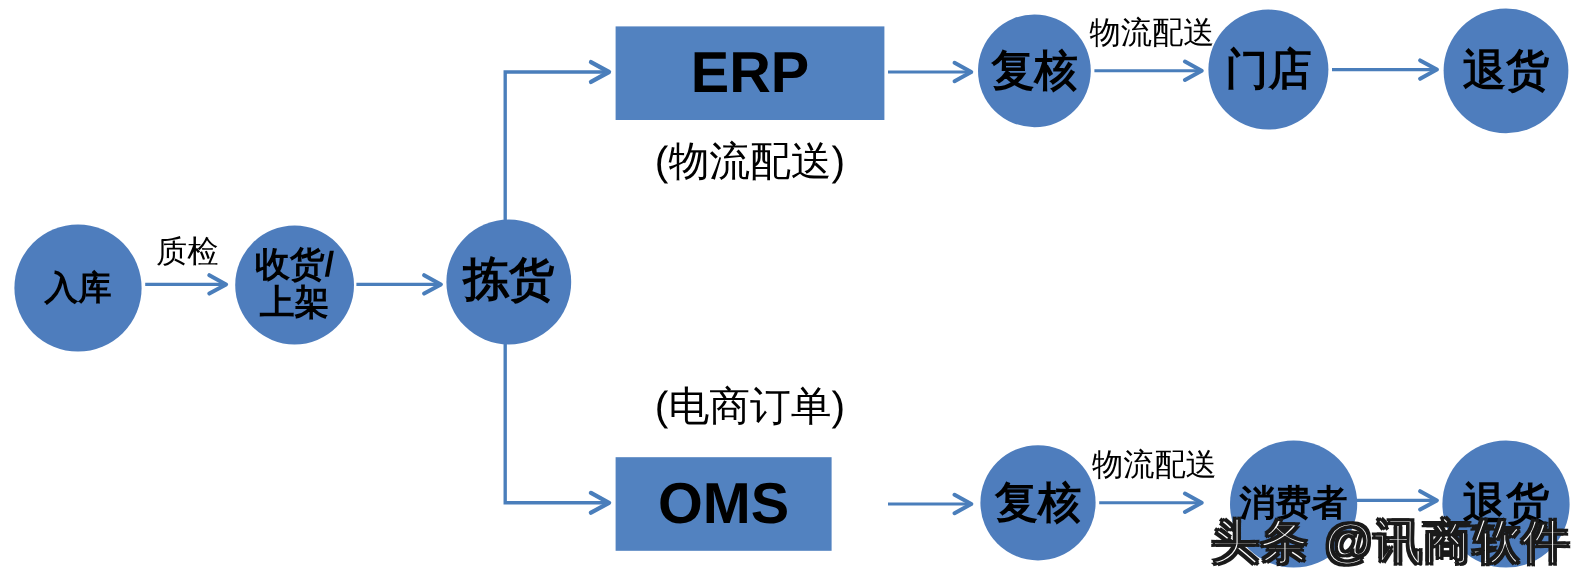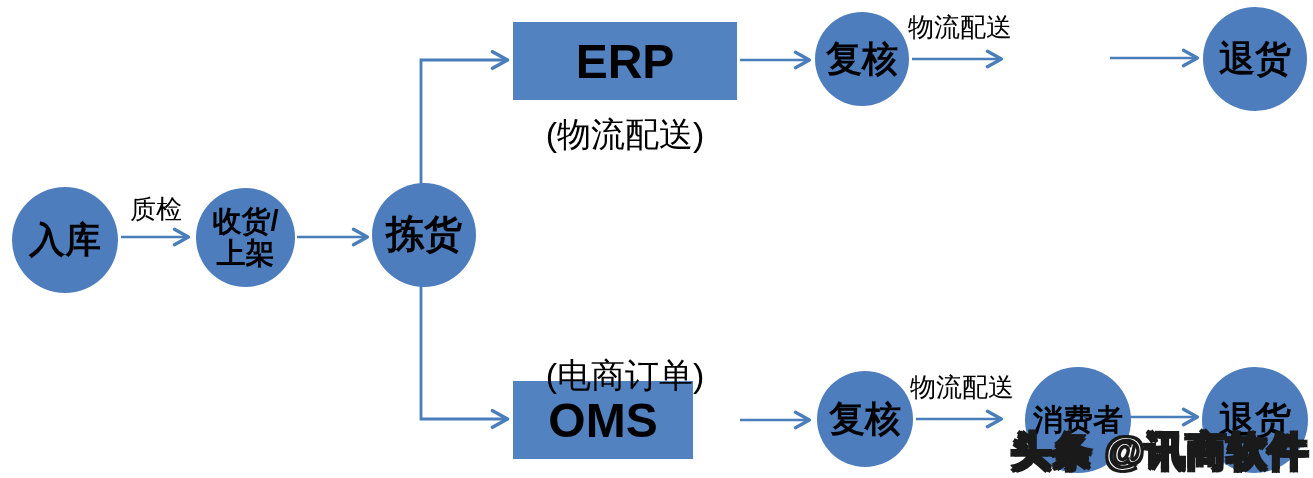--- a/index.html
+++ b/index.html
@@ -61,48 +61,48 @@
     text-align: center;
     font-size: 34px;
     color: var(--text);
     white-space: nowrap;
   }
   .watermark {
     position: absolute;
     right: 4px;
     top: 424px;
     font-size: 40px;
-    font-weight: bold;
+    font-weight: normal;
     color: #ffffff;
     letter-spacing: 1px;
     white-space: nowrap;
     -webkit-text-stroke: 2px #1a1a1a;
     text-shadow:
       2px 2px 0 #1a1a1a,
       -2px 2px 0 #1a1a1a,
       2px -2px 0 #1a1a1a,
       -2px -2px 0 #1a1a1a;
   }
   
-  .n-inbound   { left: 12px;  top: 187px; width: 106px; height: 106px; font-size: 36px; }
+  .n-inbound   { left: 12px;  top: 187px; width: 106px; height: 106px; font-size: 28px; }
   .n-receive   { left: 196px; top: 188px; width: 99px;  height: 99px;  font-size: 29px; }
   .n-pick      { left: 372px; top: 183px; width: 104px; height: 104px; font-size: 38px; }
   .n-erp       { left: 513px; top: 22px;  width: 224px; height: 78px;  font-size: 48px; }
   .n-oms       { left: 513px; top: 381px; width: 180px; height: 78px;  font-size: 48px; }
   .n-recheck-top { left: 815px; top: 12px;  width: 94px;  height: 94px;  font-size: 36px; }
   .n-store     { left: 1007px; top: 8px;  width: 100px; height: 100px; font-size: 36px; }
   .n-return-top{ left: 1203px; top: 7px;  width: 104px; height: 104px; font-size: 36px; }
   .n-recheck-bot { left: 817px; top: 371px; width: 96px; height: 96px; font-size: 36px; }
   .n-consumer  { left: 1007px; top: 367px; width: 106px; height: 106px; font-size: 30px; margin-left: 18px; }
   .n-return-bot{ left: 1202px; top: 367px; width: 106px; height: 106px; font-size: 36px; }
   .l-quality   { left: 120px; top: 192px; width: 72px; text-align: center; }
   .l-logi-top  { left: 908px; top: 10px; }
   .l-logi-bot  { left: 910px; top: 370px; }
   .a-offline   { left: 513px; top: 112px; }
-  .a-ecom      { left: 513px; top: 316px; margin-top: 37px; }
+  .a-ecom      { left: 513px; top: 316px; }
 </style>
 </head>
 <body>
 
 <div class="canvas">
 
   <svg class="connectors" viewBox="0 0 1313 478" xmlns="http://www.w3.org/2000/svg">
     <defs>
       <marker id="arrowhead" viewBox="0 0 14 14" refX="11" refY="7" markerWidth="7.5" markerHeight="7.5" orient="auto-start-reverse">
         <path d="M2,1.5 L12,7 L2,12.5" fill="none" stroke="#4a7ebb" stroke-width="2.4" stroke-linecap="round" stroke-linejoin="round"></path>
@@ -148,20 +148,23 @@
   </div>
 
   <div class="node-box n-oms">
     <span>OMS</span>
   </div>
 
   <div class="node-circle n-recheck-top">
     <span>复核</span>
   </div>
 
+  <div class="node-circle n-store">
+    <span>门店</span>
+  </div>
 
   <div class="node-circle n-return-top">
     <span>退货</span>
   </div>
 
   <div class="node-circle n-recheck-bot">
     <span>复核</span>
   </div>
 
   <div class="node-circle n-consumer">

